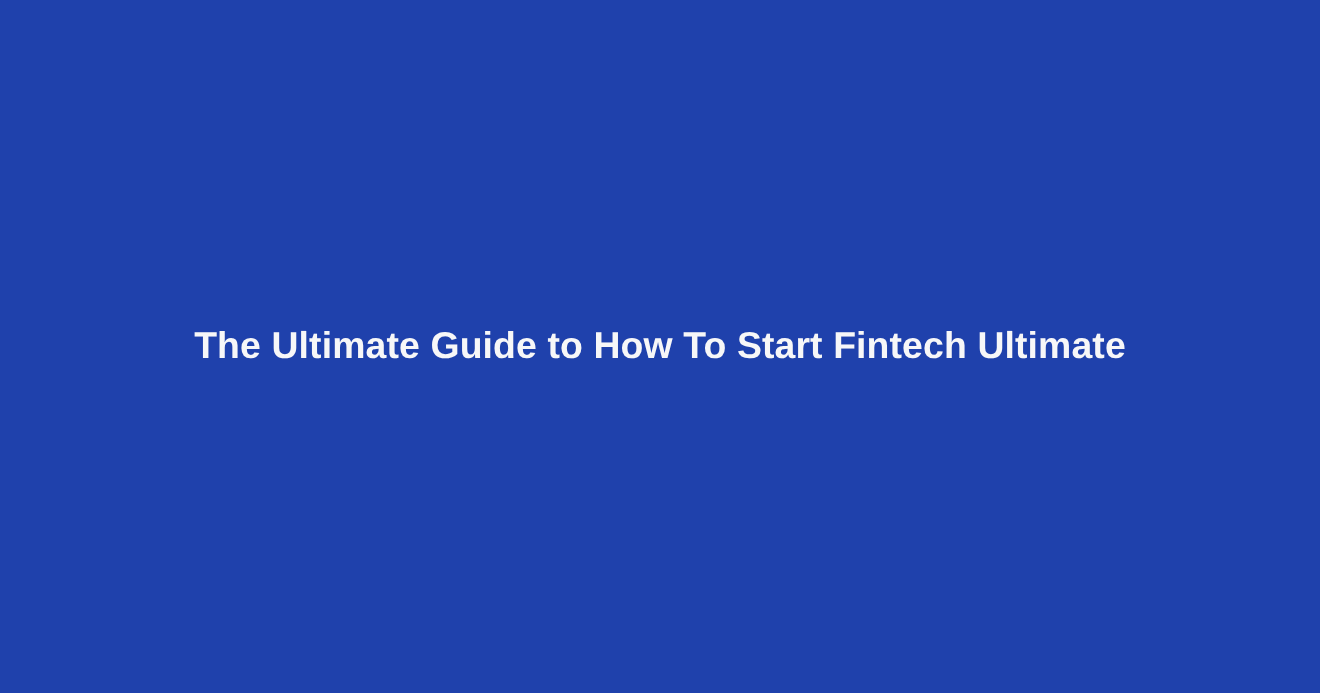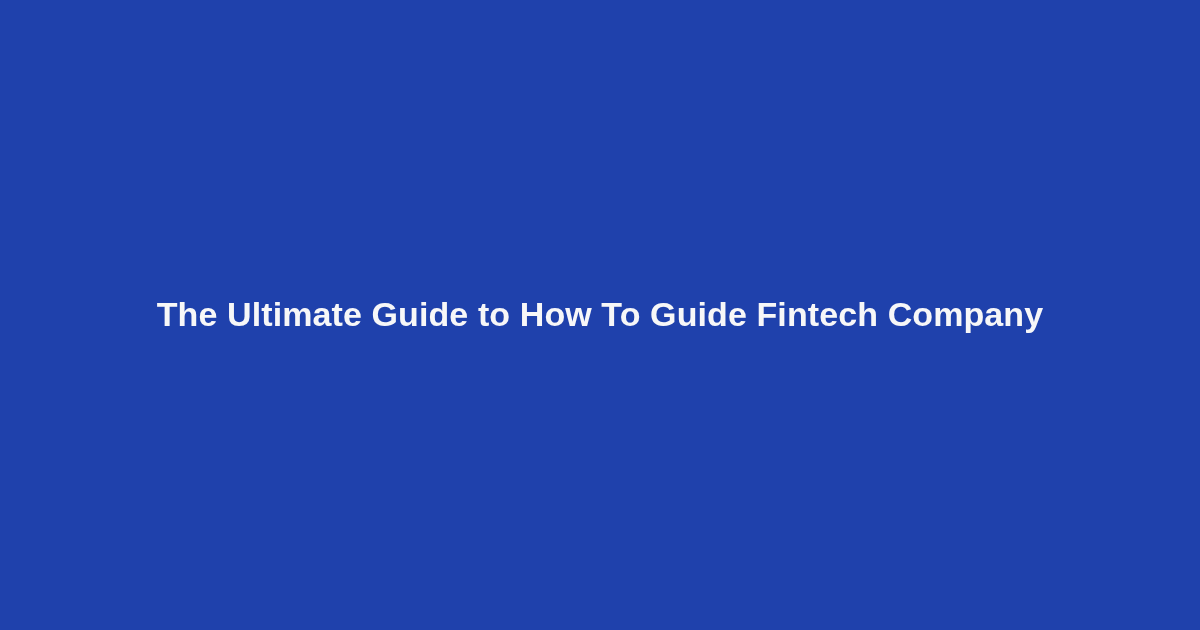--- a/index.html
+++ b/index.html
@@ -41,14 +41,14 @@
     color: #f7f7f8;
     text-align: center;
     word-wrap: break-word;
     -webkit-font-smoothing: antialiased;
   }
 </style>
 </head>
 <body>
 
 <div class="og-card">
-  <h1 class="og-title">The Ultimate Guide to How To Guide Fintech Company</h1>
+  <h1 class="og-title">The Ultimate Guide to How To Start Fintech Ultimate</h1>
 </div>
 
 </body></html>

